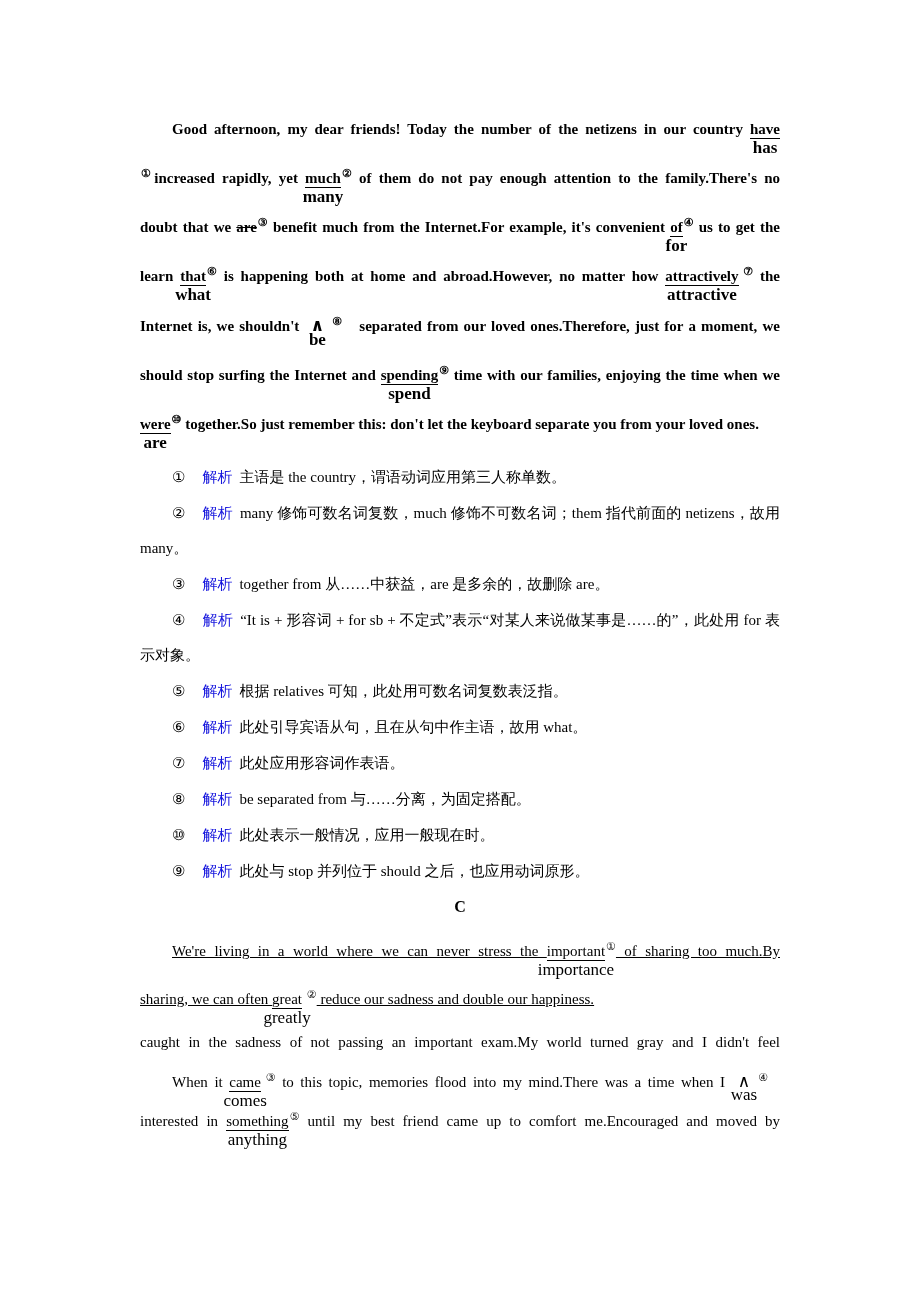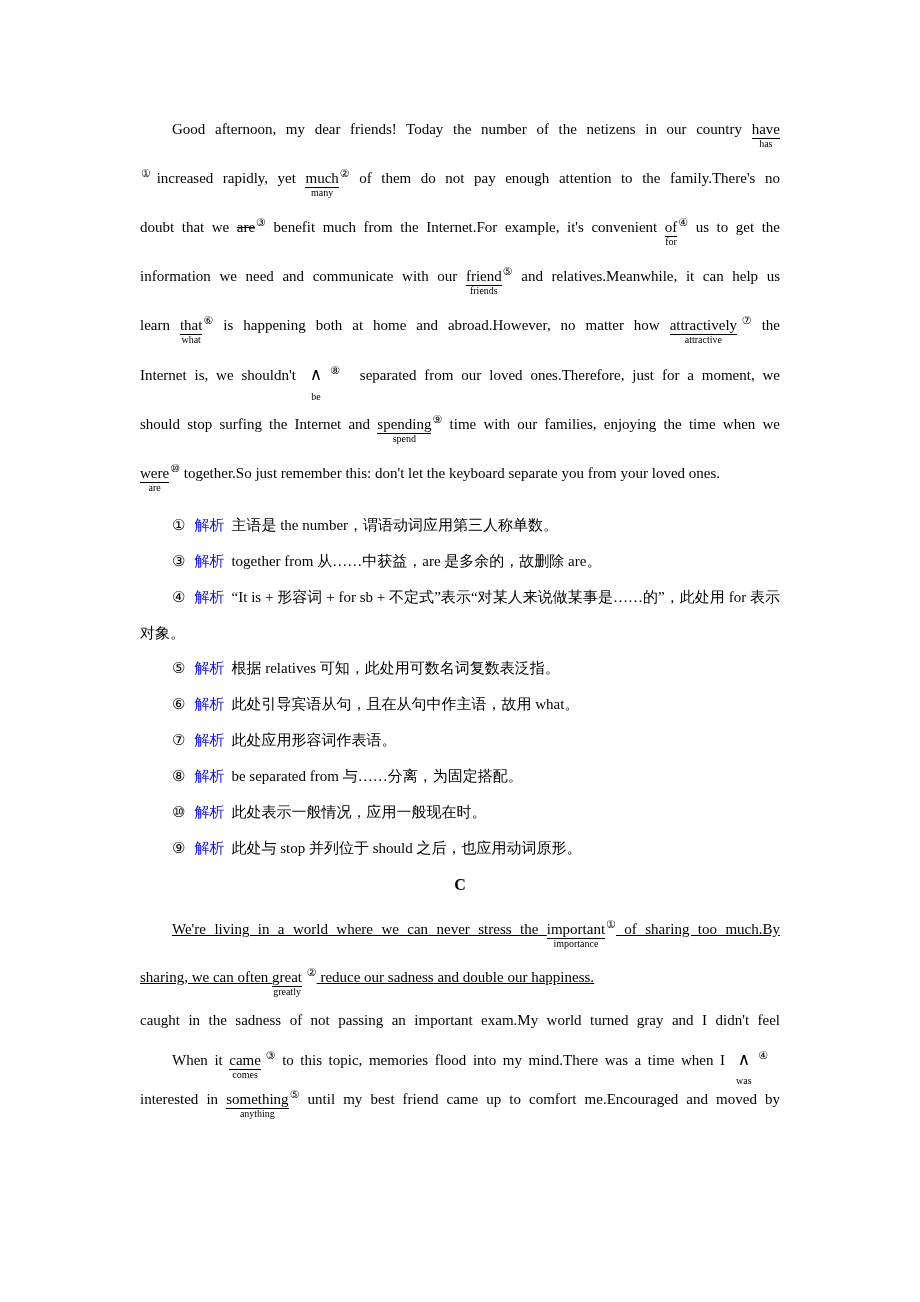--- a/index.html
+++ b/index.html
@@ -16,65 +16,65 @@
   }
   
   .line {
     position:relative;
     text-align:justify;
     text-align-last:justify;
     white-space:normal;
   }
   .line.last { text-align-last:left; }
   .line.indent { text-indent:32px; }
-  .passage-a .line { line-height:49px; }
+  .passage-a .line { line-height:49px;font-weight:bold; }
   .p1 .line { line-height:48px;text-decoration:underline; }
   .p2 .line { line-height:39px; }
 
   
   .corr { display:inline-block; text-indent:0; white-space:nowrap; }
   .orig {
     position:relative;
     border-bottom:1px solid #000;
     padding-bottom:1px;
   }
   .orig.del { border-bottom:none; text-decoration:line-through; }
   .fix {
     position:absolute;
     left:50%; top:100%;
     transform:translateX(-50%);
     margin-top:1px;
     line-height:1;
-    font-size:10px;
+    font-size:17px;
     white-space:nowrap;
     text-decoration:none;
     border:none;
   }
   .supnum {
     font-size:11px;
     vertical-align:6px;
     line-height:0;
     margin-left:1px;
   }
   .ins { margin:0 12px 0 6px; }
   .ins .supnum { margin-left:8px; }
   .caret { position:relative; display:inline-block; font-size:17px; }
-  .caret .fix { top:62%; margin-top:12px; }
+  .caret .fix { top:62%; margin-top:0; }
 
   
   .explanations { margin-top:10px; }
   .exp {
     line-height:35px;
     text-indent:32px;
     text-align:justify;
   }
   .exp .num { color:#000; }
   .exp .jiexi {
-    font-family:Liberation Mono, monospace;
-    margin:0 7px 0 9px;
+    font-family:Liberation Sans, sans-serif;
+    margin:0 7px 0 17px;
   }
   .exp .exp-text { }
 
   
   .sec {
     text-align:center;
     font-weight:bold;
     font-size:16px;
     line-height:36px;
   }
@@ -82,29 +82,29 @@
 </style>
 </head>
 <body>
 
 <div class="page">
 
   <div class="passage passage-a">
       <div class="line indent">Good afternoon, my dear friends! Today the number of the netizens in our country <span class="corr"><span class="orig">have<span class="fix">has</span></span></span></div>
       <div class="line"><span class="supnum">①</span>increased rapidly, yet <span class="corr"><span class="orig">much<span class="fix">many</span></span><span class="supnum">②</span></span> of them do not pay enough attention to the family.There's no</div>
       <div class="line">doubt that we <span class="corr"><span class="orig del">are</span><span class="supnum">③</span></span> benefit much from the Internet.For example, it's convenient <span class="corr"><span class="orig">of<span class="fix">for</span></span><span class="supnum">④</span></span> us to get the</div>
-      <div class="line">information we need and communicate with our <span class="corr"><span class="orig">friend<span class="fix">friends</span></span><span class="supnum">⑤</span></span> and relatives.Meanwhile, it can help us</div>
       <div class="line">learn <span class="corr"><span class="orig">that<span class="fix">what</span></span><span class="supnum">⑥</span></span> is happening both at home and abroad.However, no matter how <span class="corr"><span class="orig">attractively<span class="fix">attractive</span></span>&nbsp;<span class="supnum">⑦</span></span> the</div>
       <div class="line">Internet is, we shouldn't <span class="corr ins"><span class="caret">∧<span class="fix">be</span></span><span class="supnum">⑧</span></span> separated from our loved ones.Therefore, just for a moment, we</div>
       <div class="line">should stop surfing the Internet and <span class="corr"><span class="orig">spending<span class="fix">spend</span></span><span class="supnum">⑨</span></span> time with our families, enjoying the time when we</div>
       <div class="line last"><span class="corr"><span class="orig">were<span class="fix">are</span></span><span class="supnum">⑩</span></span> together.So just remember this: don't let the keyboard separate you from your loved ones.</div>
     </div>
 
   <div class="explanations">
-      <div class="exp"><span class="num">①</span><span class="jiexi" style="color: rgb(20, 20, 221);">解析</span><span class="exp-text">主语是 the number，谓语动词应用第三人称单数。</span></div>
+      <div class="exp"><span class="num">①</span><span class="jiexi" style="color: rgb(20, 20, 221);">解析</span><span class="exp-text">主语是 the country，谓语动词应用第三人称单数。</span></div>
+      <div class="exp"><span class="num">②</span><span class="jiexi" style="color: rgb(20, 20, 221);">解析</span><span class="exp-text">many 修饰可数名词复数，much 修饰不可数名词；them 指代前面的 netizens，故用 many。</span></div>
       <div class="exp"><span class="num">③</span><span class="jiexi" style="color: rgb(20, 20, 221);">解析</span><span class="exp-text">together from 从……中获益，are 是多余的，故删除 are。</span></div>
       <div class="exp"><span class="num">④</span><span class="jiexi" style="color: rgb(20, 20, 221);">解析</span><span class="exp-text">“It is + 形容词 + for sb + 不定式”表示“对某人来说做某事是……的”，此处用 for 表示对象。</span></div>
       <div class="exp"><span class="num">⑤</span><span class="jiexi" style="color: rgb(20, 20, 221);">解析</span><span class="exp-text">根据 relatives 可知，此处用可数名词复数表泛指。</span></div>
       <div class="exp"><span class="num">⑥</span><span class="jiexi" style="color: rgb(20, 20, 221);">解析</span><span class="exp-text">此处引导宾语从句，且在从句中作主语，故用 what。</span></div>
       <div class="exp"><span class="num">⑦</span><span class="jiexi" style="color: rgb(20, 20, 221);">解析</span><span class="exp-text">此处应用形容词作表语。</span></div>
       <div class="exp"><span class="num">⑧</span><span class="jiexi" style="color: rgb(20, 20, 221);">解析</span><span class="exp-text">be separated from 与……分离，为固定搭配。</span></div>
       <div class="exp"><span class="num">⑩</span><span class="jiexi" style="color: rgb(20, 20, 221);">解析</span><span class="exp-text">此处表示一般情况，应用一般现在时。</span></div>
       <div class="exp"><span class="num">⑨</span><span class="jiexi" style="color: rgb(20, 20, 221);">解析</span><span class="exp-text">此处与 stop 并列位于 should 之后，也应用动词原形。</span></div>
     </div>
 

